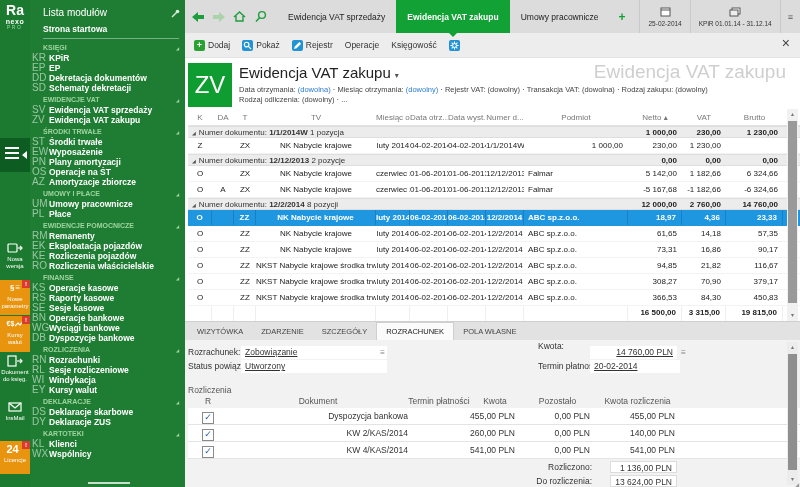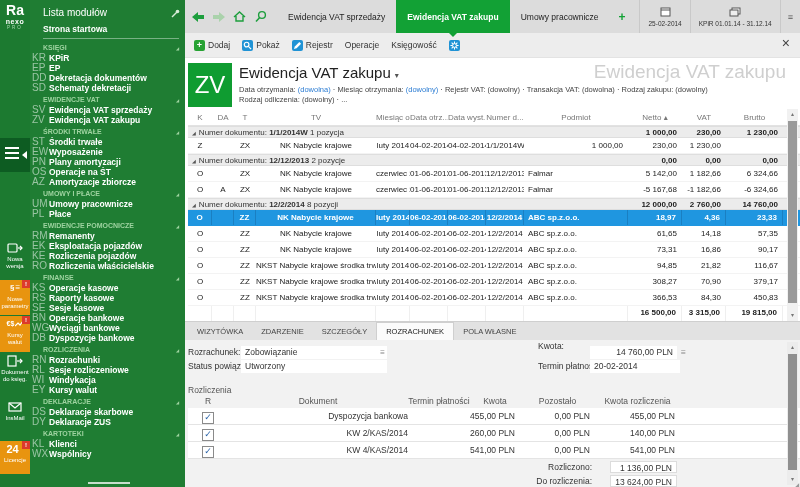--- a/index.html
+++ b/index.html
@@ -97,21 +97,21 @@
   .vs-panel{right:2px;top:2px;height:143px;background:#ececec;}
   .vs-panel .thumb{background:#8f8f8f;}
   
   .subtabs{height:18px;background:#e2e2e2;border-top:1px solid #cfcfcf;display:flex;align-items:stretch;
       font-size:7.5px;color:#444;padding-left:3px;flex:none;}
   .stab{display:flex;align-items:center;padding:0 9px;}
   .stab.active{background:#fbfbfb;border:1px solid #cfcfcf;border-bottom:none;color:#222;}
   
   .panel{position:relative;height:149px;background:#f2f2f2;font-size:8.5px;color:#333;flex:none;}
   .plabel{position:absolute;height:13px;line-height:13px;}
-  .pfield{position:absolute;height:13px;line-height:13px;background:#fff;padding:0 4px;box-sizing:border-box;}
+  .pfield{position:absolute;height:13px;line-height:13px;background:#fff;padding:0 4px;box-sizing:border-box;text-decoration:underline;}
   .pfield .dd{position:absolute;right:2px;top:0;color:#888;font-size:8px;}
   .sec-label{position:absolute;left:3px;top:45px;color:#555;}
   .rgrid{display:grid;grid-template-columns:40px 180px 62px 50px 75px 85px;margin-left:3px;box-sizing:border-box;}
   .rgrid>div{overflow:hidden;white-space:nowrap;box-sizing:border-box;}
   .rhead{position:absolute;left:0;top:55px;width:100%;height:13px;line-height:13px;color:#555;}
   .rhead .rgrid>div{text-align:center;border-bottom:1px solid #d9d9d9;}
   .rrows{position:absolute;left:0;top:68px;width:100%;}
   .rrow{height:17px;line-height:16px;background:#fff;border-bottom:1px solid #e4e4e4;}
   .rrow .doc{text-align:right;padding-left:7px;}
   .cb{display:inline-block;width:10px;height:10px;background:#fff;border:1px solid #8a8a8a;

